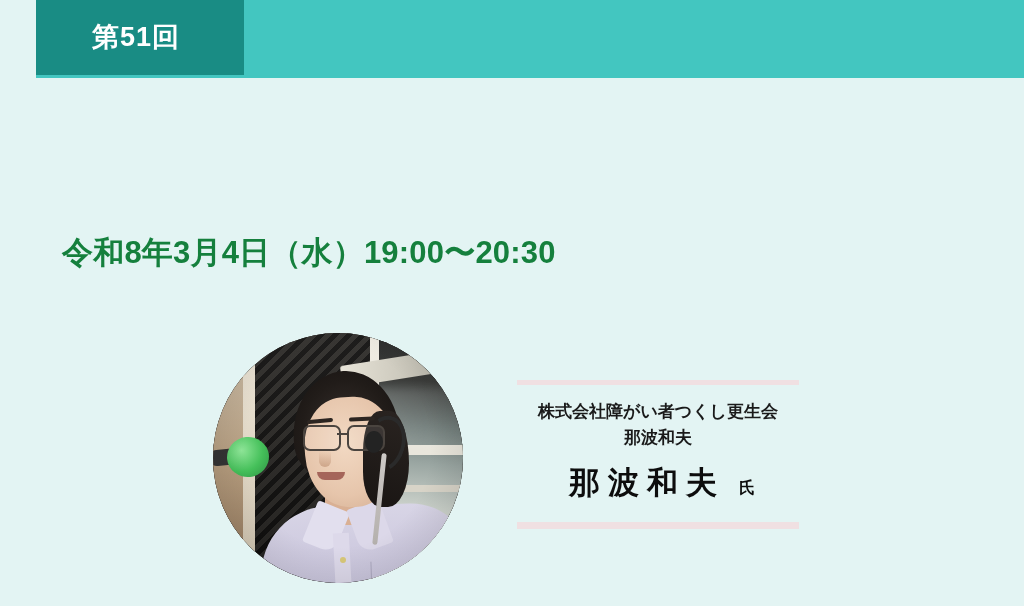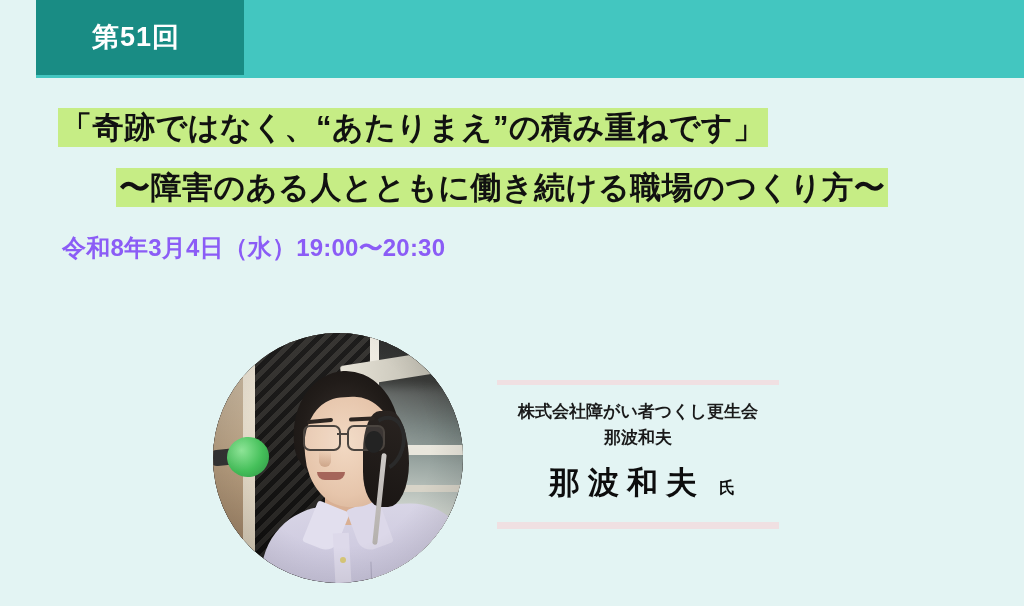--- a/index.html
+++ b/index.html
@@ -78,22 +78,22 @@
     line-height: 1.58;
     padding: 2px 3px;
     letter-spacing: 0.5px;
   }
 
   
   .date-line {
     position: absolute;
     left: 62px;
     top: 232px;
-    color: #8b5cf6;
-    font-size: 24px;
+    color: #15803d;
+    font-size: 31px;
     font-weight: 700;
     letter-spacing: 0.2px;
     white-space: nowrap;
   }
 
   
   .portrait {
     position: absolute;
     left: 213px;
     top: 333px;
@@ -334,21 +334,21 @@
   .ph-shadow {
     position: absolute;
     left: 0; top: 0;
     width: 100%; height: 100%;
     background: radial-gradient(ellipse at 50% 46%, rgba(0,0,0,0) 52%, rgba(0,0,0,0.18) 100%);
   }
 
   
   .speaker {
     position: absolute;
-    left: 488px;
+    left: 508px;
     top: 380px;
     width: 300px;
     text-align: center;
   }
   .rule-top {
     width: 282px;
     height: 5px;
     margin: 0 auto 0;
     background: #f0e0e2;
   }
@@ -397,28 +397,20 @@
 </head>
 <body>
 
 <div class="slide">
 
   <div class="topbar">
     <div class="topbar-dark"></div>
     <div class="edition-label">第51回</div>
   </div>
 
-  <div class="title-block">
-    <div class="title-row title-row-1">
-      <span class="title-text">「奇跡ではなく、“あたりまえ”の積み重ねです」</span>
-    </div>
-    <div class="title-row title-row-2">
-      <span class="title-text">〜障害のある人とともに働き続ける職場のつくり方〜</span>
-    </div>
-  </div>
 
   <div class="date-line">令和8年3月4日（水）19:00〜20:30</div>
 
   <div class="portrait">
     <div class="ph-wall"></div>
     <div class="ph-panel-left"></div>
     <div class="ph-frame-v"></div>
     <div class="ph-window"></div>
     <div class="ph-window-edge"></div>
     <div class="ph-window-bar1"></div>

